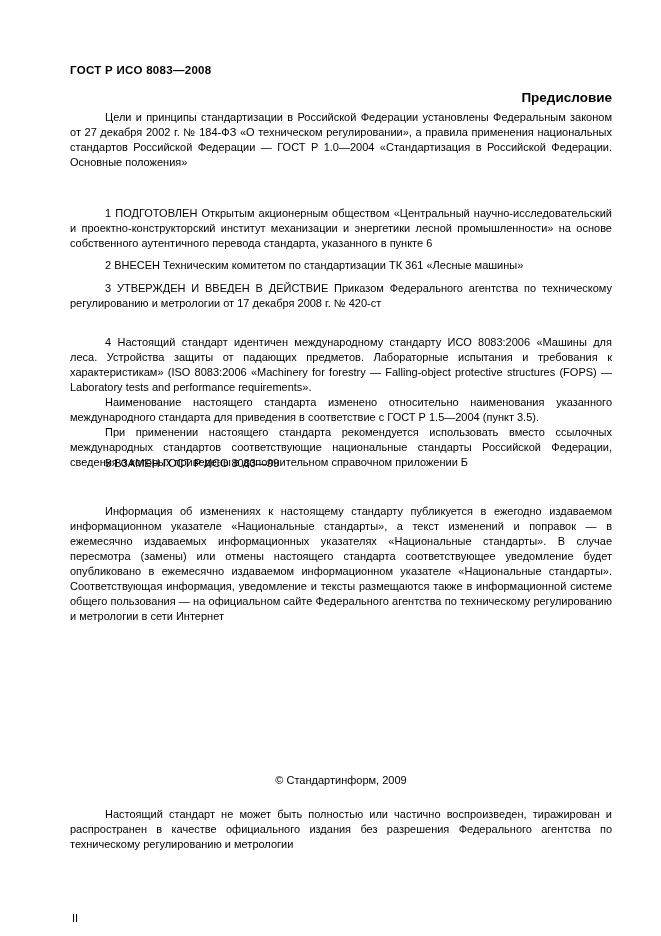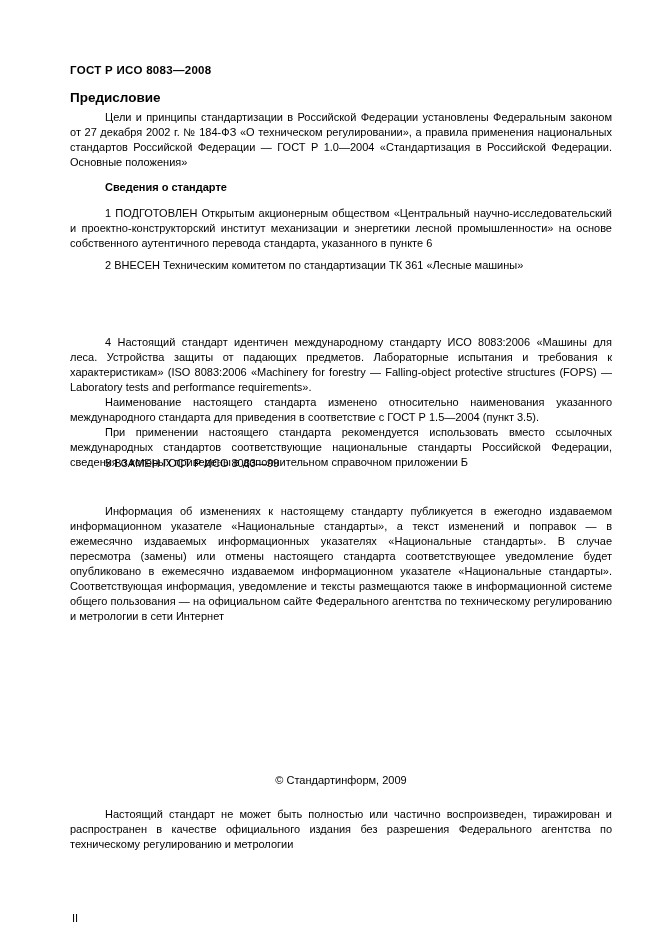--- a/index.html
+++ b/index.html
@@ -30,21 +30,21 @@
     font-size: 11.5px;
     font-weight: bold;
     letter-spacing: 0.3px;
     white-space: nowrap;
   }
   .page-title {
     position: absolute;
     left: 70px;
     top: 90px;
     width: 542px;
-    text-align: left;
+    text-align: right;
     font-size: 13.5px;
     font-weight: bold;
   }
   .intro { top: 110px; }
   .subheading {
     position: absolute;
     left: 70px;
     top: 181px;
     width: 542px;
     font-size: 11px;
@@ -82,30 +82,32 @@
 <div class="page">
 
   <div class="doc-header">ГОСТ Р ИСО 8083—2008</div>
 
   <div class="page-title">Предисловие</div>
 
   <div class="block intro">
     <p>Цели и принципы стандартизации в Российской Федерации установлены Федеральным законом от 27 декабря 2002 г. № 184-ФЗ «О техническом регулировании», а правила применения национальных стандартов Российской Федерации — ГОСТ Р 1.0—2004 «Стандартизация в Российской Федерации. Основные положения»</p>
   </div>
 
-  <div class="subheading">Сведения о стандарте</div>
 
   <div class="block item1">
     <p>1 ПОДГОТОВЛЕН Открытым акционерным обществом «Центральный научно-исследовательский и проектно-конструкторский институт механизации и энергетики лесной промышленности» на основе собственного аутентичного перевода стандарта, указанного в пункте 6</p>
   </div>
 
   <div class="block item2">
     <p>2 ВНЕСЕН Техническим комитетом по стандартизации ТК 361 «Лесные машины»</p>
   </div>
 
+  <div class="block item3">
+    <p>3 УТВЕРЖДЕН И ВВЕДЕН В ДЕЙСТВИЕ Приказом Федерального агентства по техническому регулированию и метрологии от 17 декабря 2008 г. № 420-ст</p>
+  </div>
 
   <div class="block item4">
     <p>4 Настоящий стандарт идентичен международному стандарту ИСО 8083:2006 «Машины для леса. Устройства защиты от падающих предметов. Лабораторные испытания и требования к характеристикам» (ISO 8083:2006 «Machinery for forestry — Falling-object protective structures (FOPS) — Laboratory tests and performance requirements».</p>
     <p>Наименование настоящего стандарта изменено относительно наименования указанного международного стандарта для приведения в соответствие с ГОСТ Р 1.5—2004 (пункт  3.5).</p>
     <p>При применении настоящего стандарта рекомендуется использовать вместо ссылочных международных стандартов соответствующие национальные стандарты Российской Федерации, сведения о которых приведены в дополнительном справочном приложении Б</p>
   </div>
 
   <div class="block item5">
     <p>5 ВЗАМЕН ГОСТ Р ИСО 8083—99</p>
   </div>

